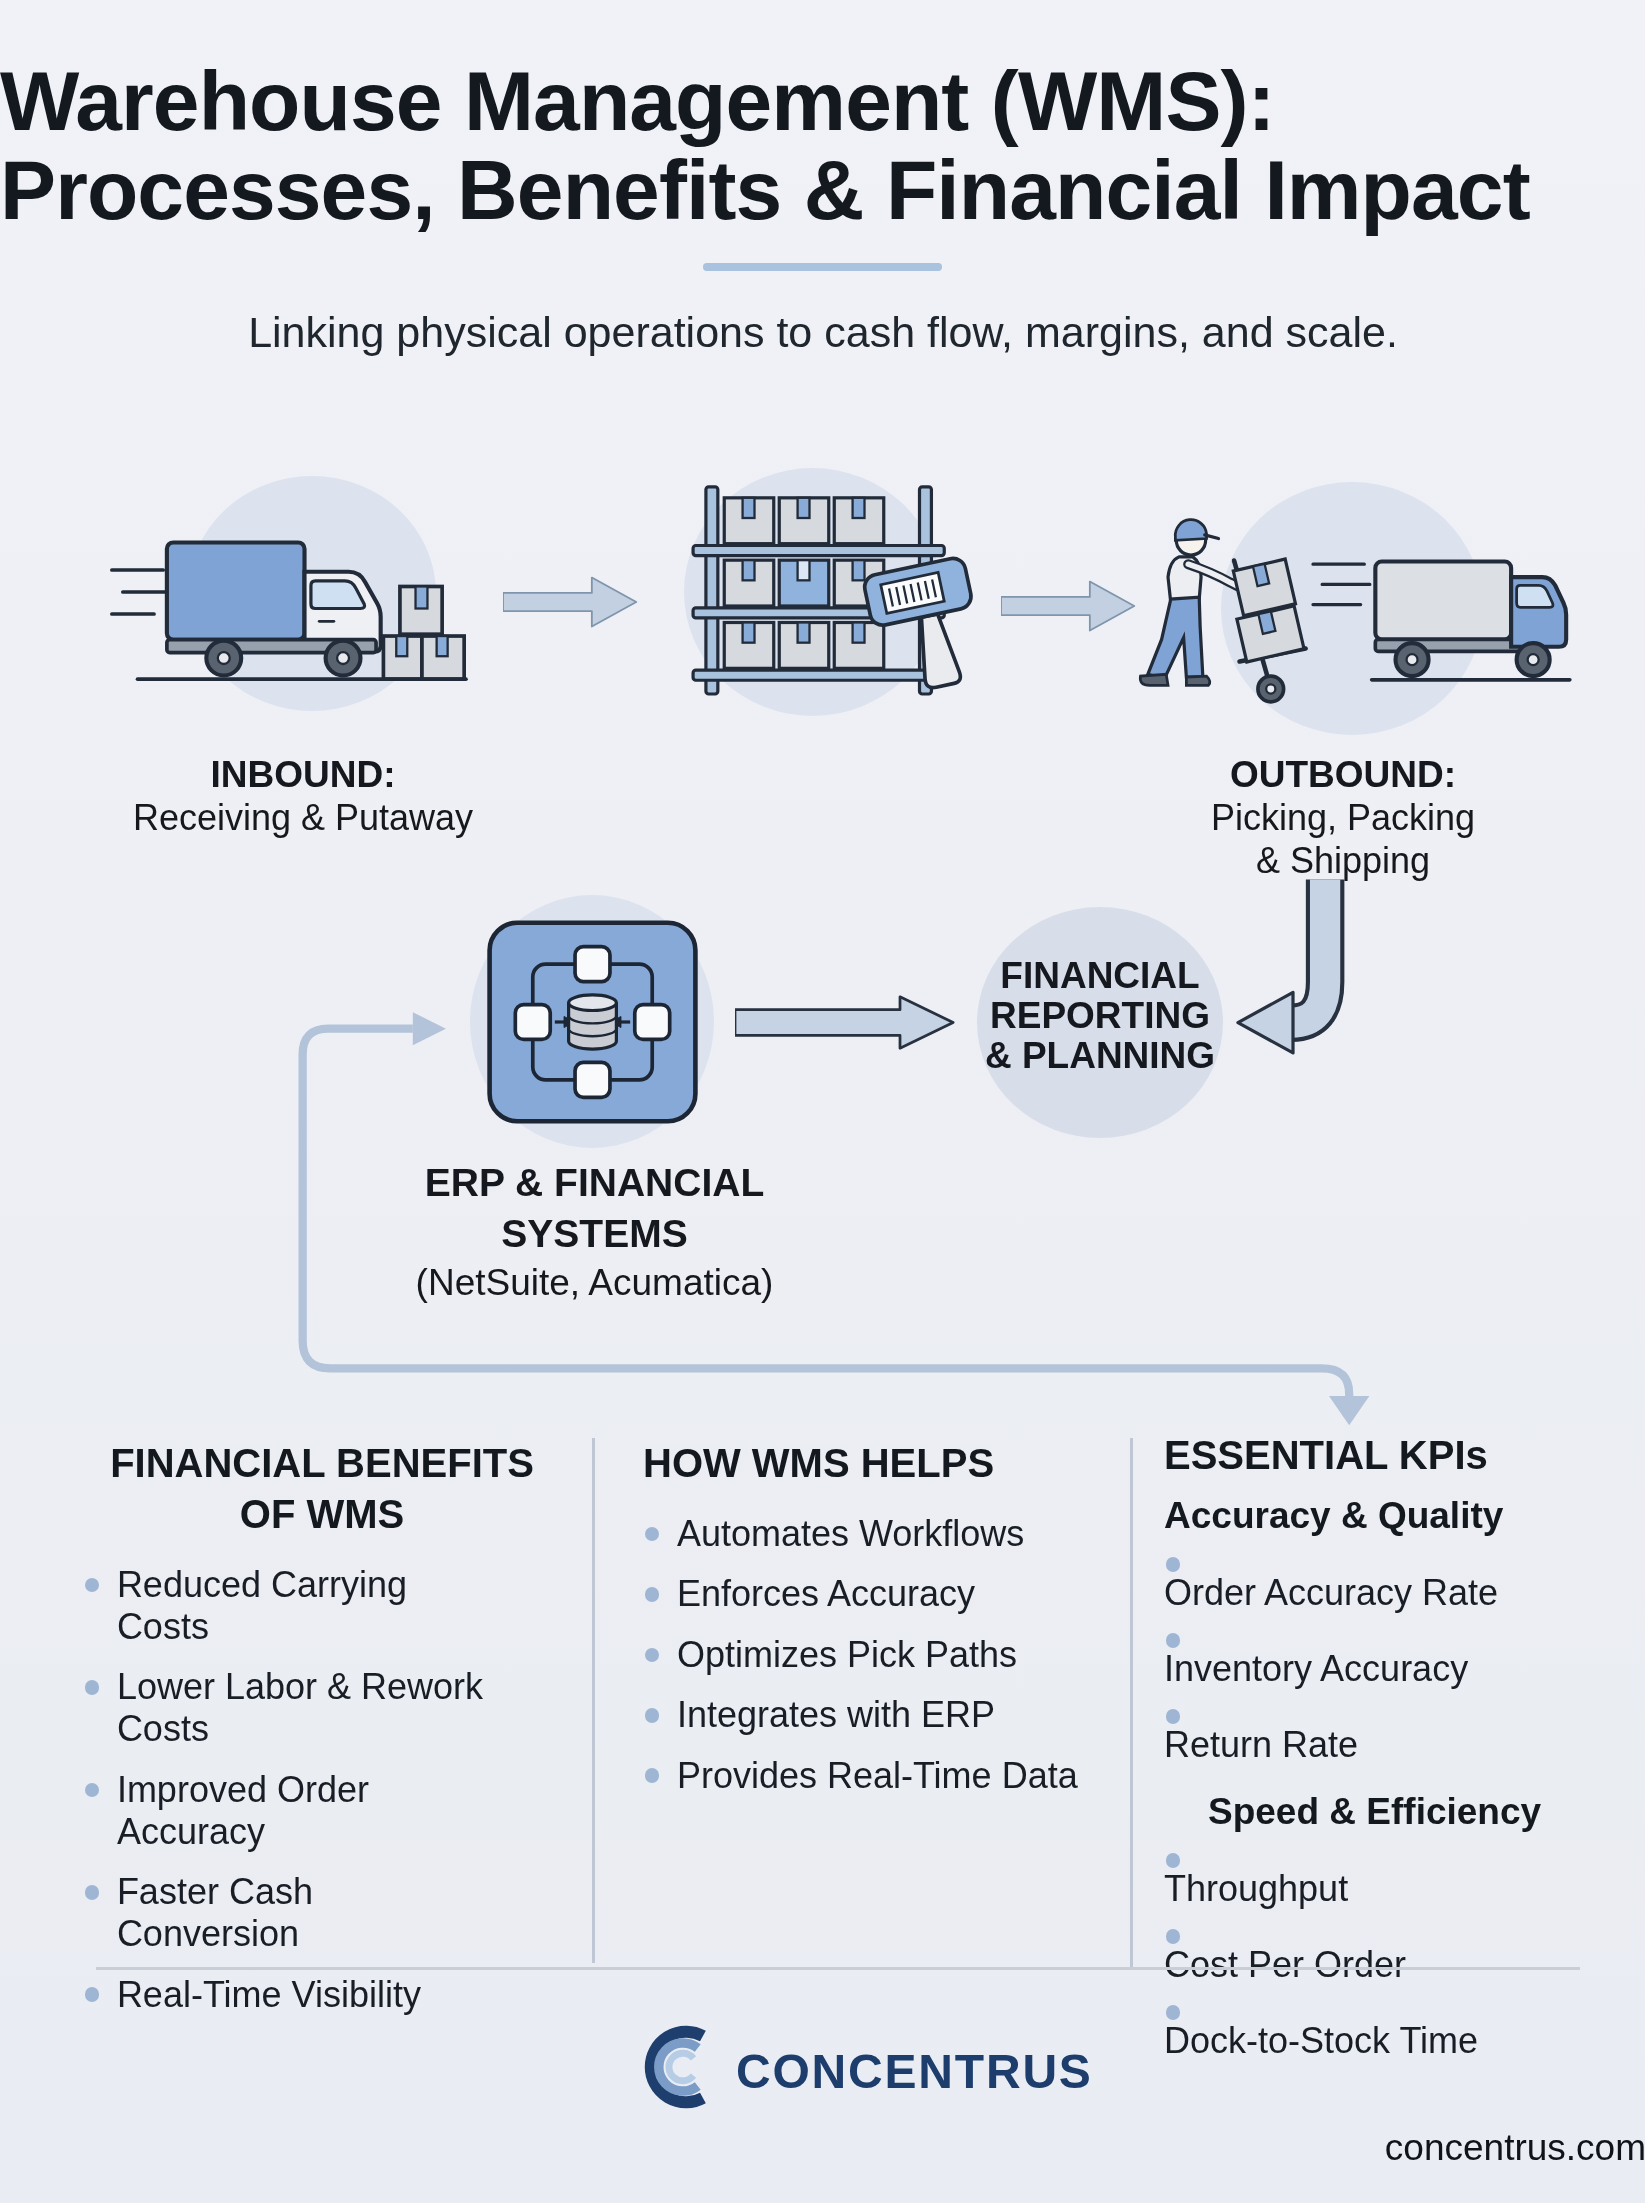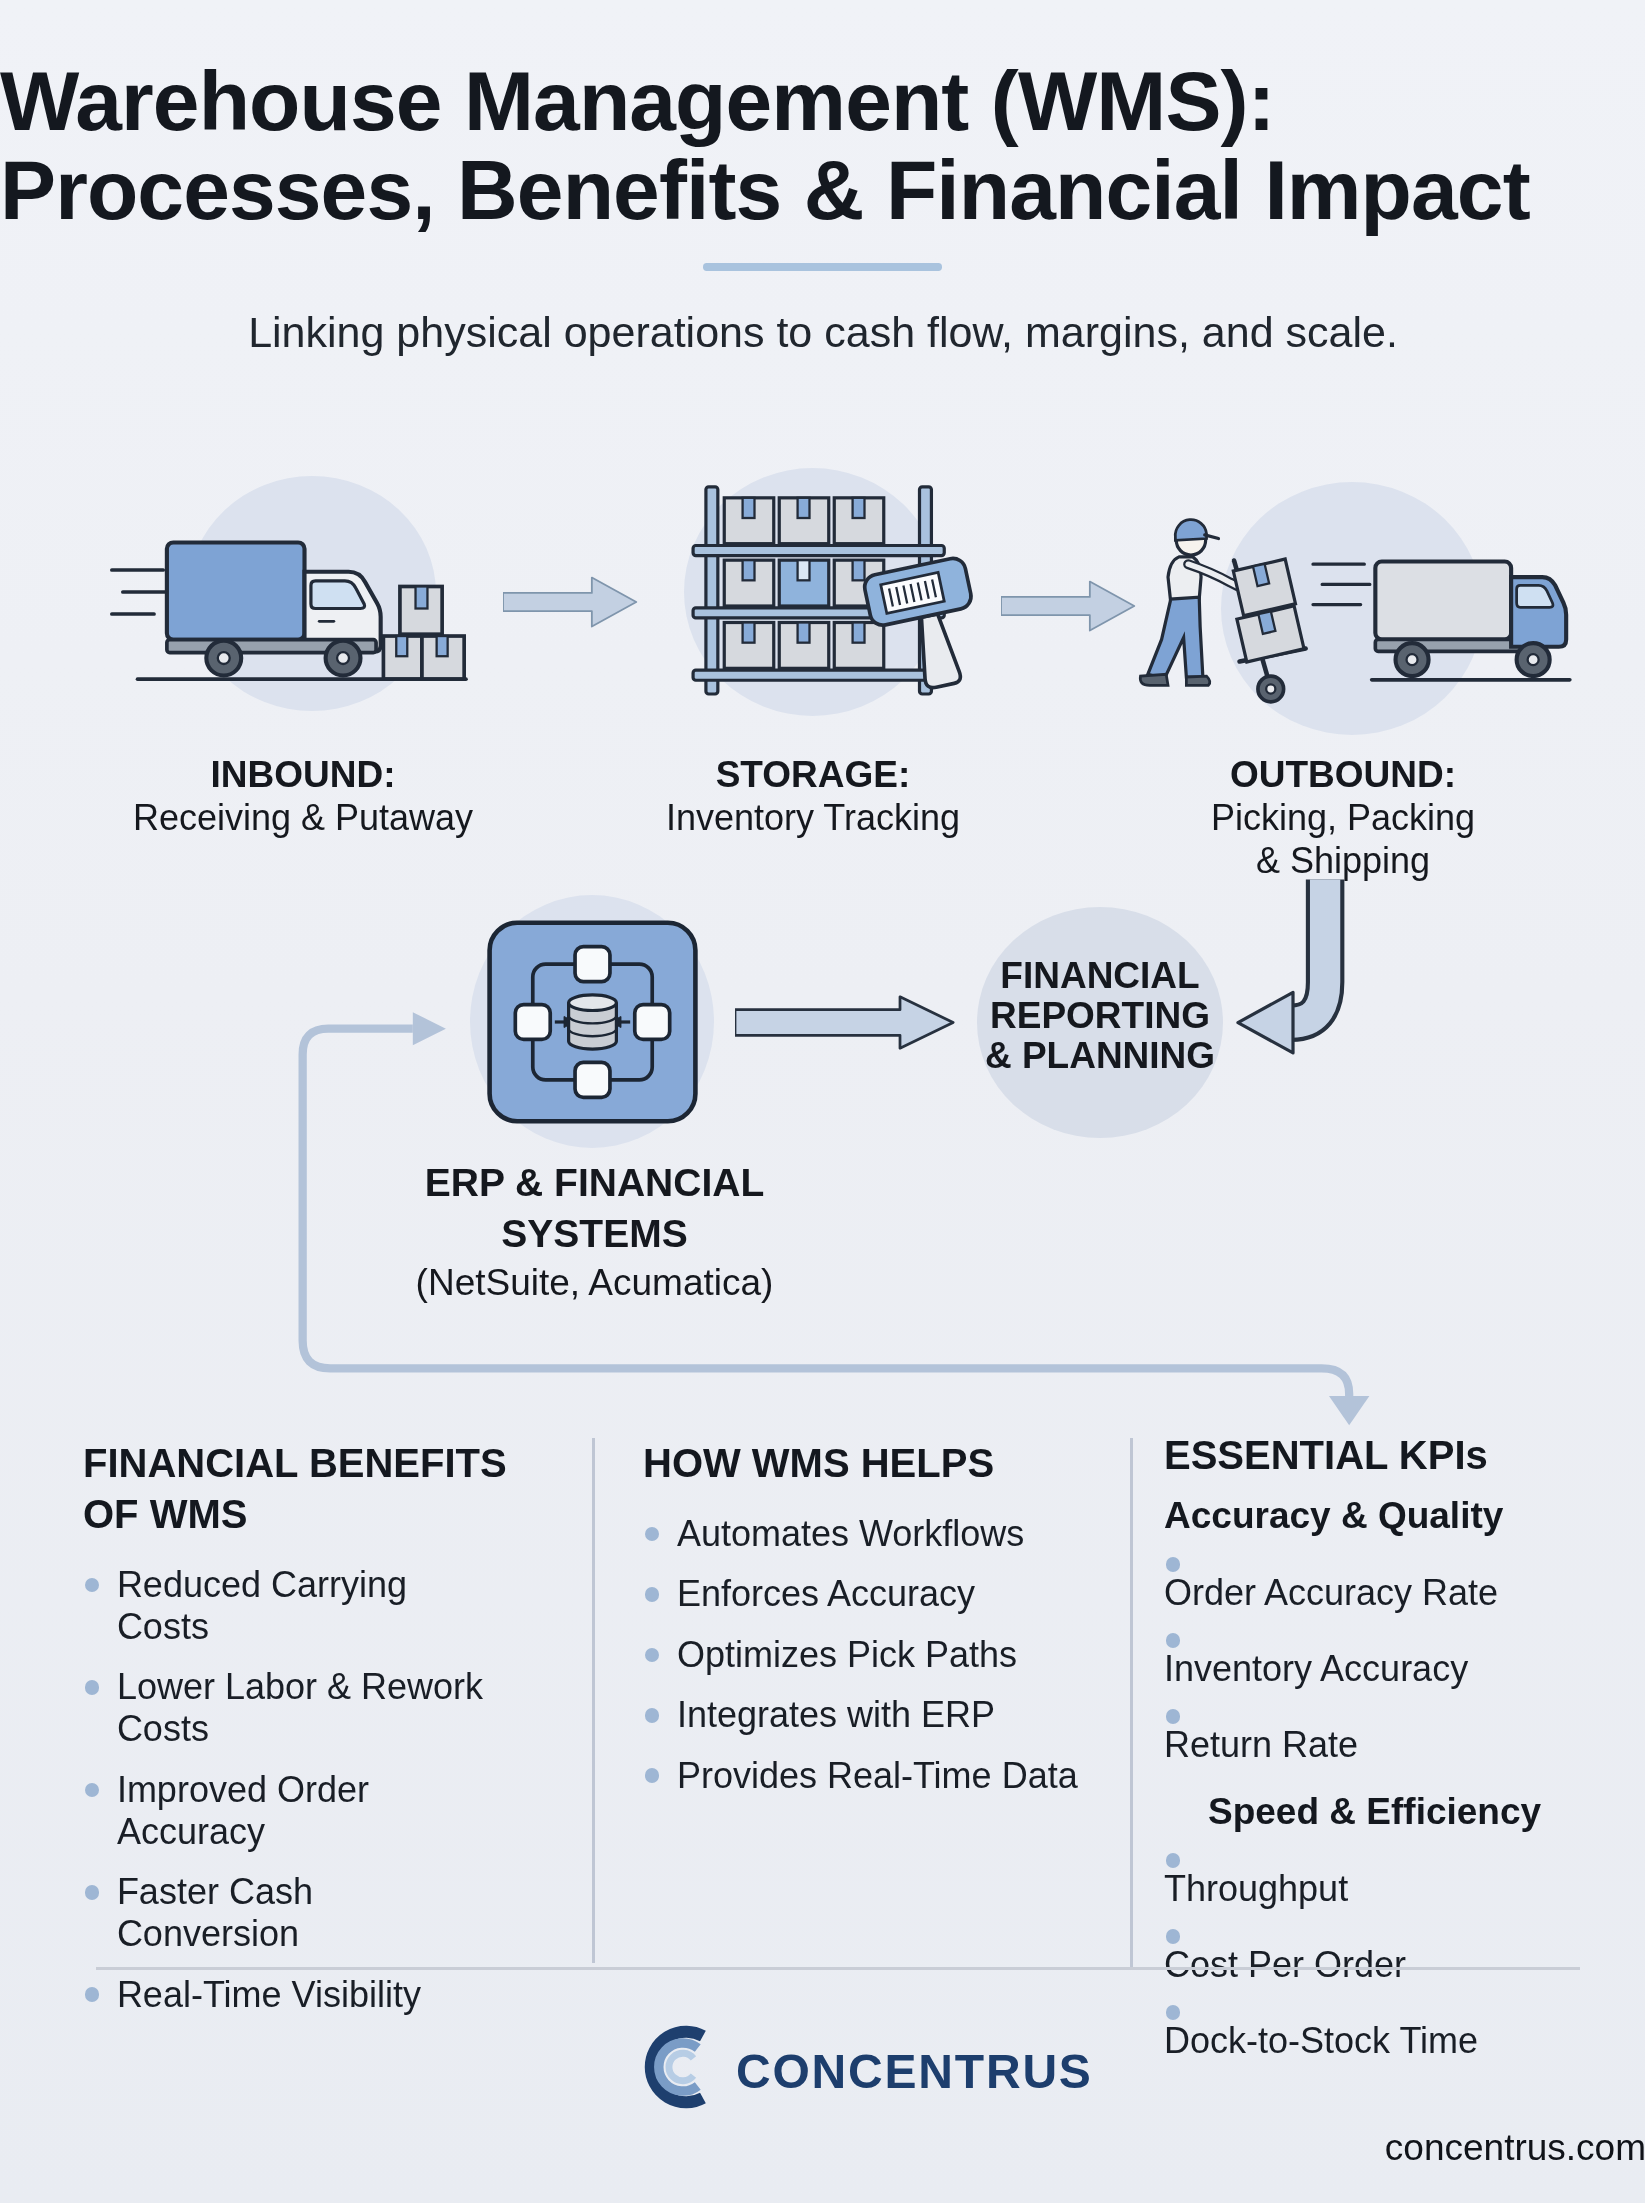--- a/index.html
+++ b/index.html
@@ -15,21 +15,21 @@
             font-weight:500;color:#20262e;}
   .step-label{position:absolute;width:386px;text-align:center;font-size:36px;line-height:43px;color:#15181e;}
   .step-label .t{font-weight:800;font-size:37px;}
   .erp-label{position:absolute;left:411px;top:1157px;width:367px;text-align:center;color:#15181e;}
   .erp-label .b{font-weight:800;font-size:39px;line-height:51px;}
   .erp-label .r{font-weight:400;font-size:37px;line-height:48px;}
   .fr-text{position:absolute;left:977px;top:956px;width:246px;text-align:center;
            font-weight:800;font-size:37px;line-height:40px;color:#15181e;}
   .col{position:absolute;}
   .col-head{font-size:40px;line-height:51px;font-weight:800;color:#14181f;}
-  .center{text-align:left;}
+  .center{text-align:center;}
   .items{margin-top:24px;}
   .item{display:flex;align-items:flex-start;font-size:36px;line-height:42px;color:#191e26;}
   .item .dot{width:14.7px;height:14.7px;border-radius:50%;background:#9eb6d4;margin:13.8px 17.4px 0 1.8px;flex-shrink:0;}
   .mb20{margin-bottom:18.4px;} .mb6{margin-bottom:5.5px;flex-direction:column;}
   .subhead{font-size:37px;line-height:44px;font-weight:800;color:#14181f;}
   .vdiv{position:absolute;width:2.8px;background:#bfc6d4;}
   .hsep{position:absolute;left:96px;top:1967px;width:1484px;height:2.8px;background:#c9cdd6;}
   .wordmark{position:absolute;left:736px;top:2044px;font-size:48px;font-weight:700;
             letter-spacing:1.8px;color:#1d3e6d;}
   .url{position:absolute;left:0;top:2127px;width:1646px;text-align:right;font-size:37px;color:#101319;}
@@ -154,24 +154,20 @@
         <circle cx="438" cy="174" r="6" fill="#e8eaee" stroke-width="2.5"></circle>
         <path d="M262 196 H478" stroke-width="4"></path>
       </g>
     </g>
   </svg>
 
   <div class="step-label" style="left:110px;top:753px;">
     <div class="t">INBOUND:</div>
     <div>Receiving &amp; Putaway</div>
   </div>
-  <div class="step-label" style="left:620px;top:753px;">
-    <div class="t">STORAGE:</div>
-    <div>Inventory Tracking</div>
-  </div>
   <div class="step-label" style="left:1150px;top:753px;">
     <div class="t">OUTBOUND:</div>
     <div>Picking, Packing</div>
     <div>&amp; Shipping</div>
   </div>
 
   <div class="halo" style="left:470px;top:895px;width:244px;height:253px;"></div>
   <div class="halo" style="left:977px;top:907px;width:246px;height:231px;background:#d8dee9;"></div>
 
   <svg class="abs" style="left:485px;top:918px;" width="215" height="208" viewBox="0 0 234 226">

